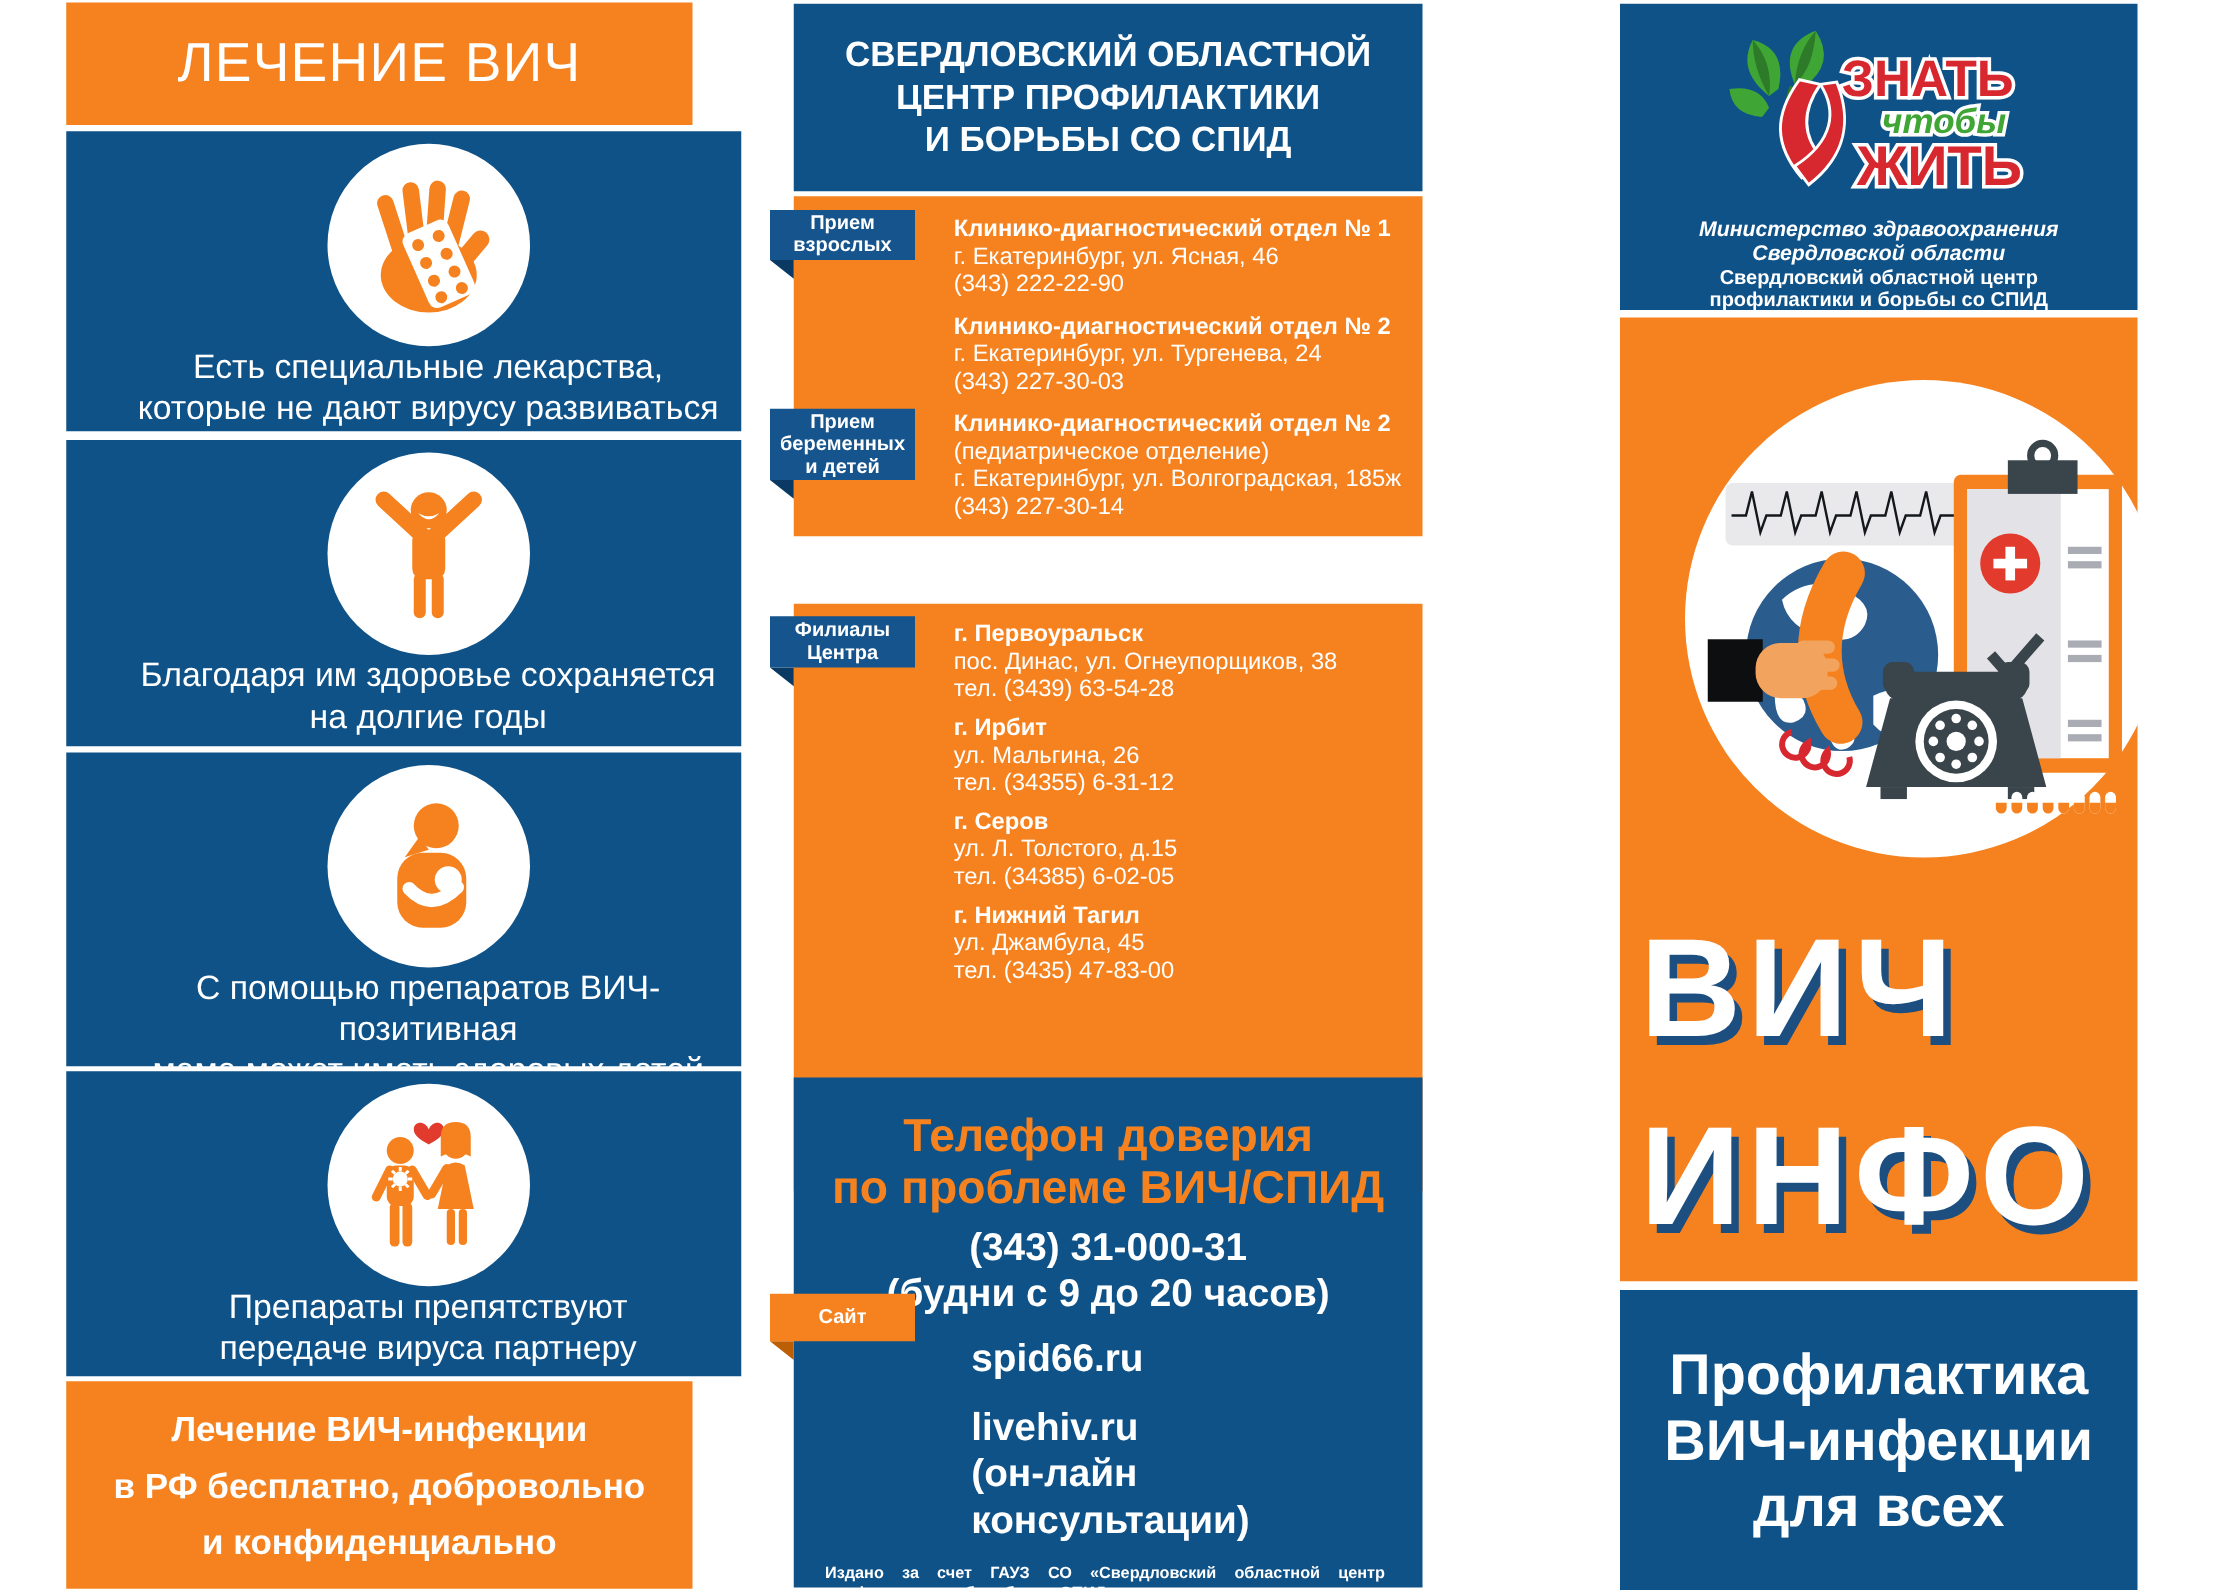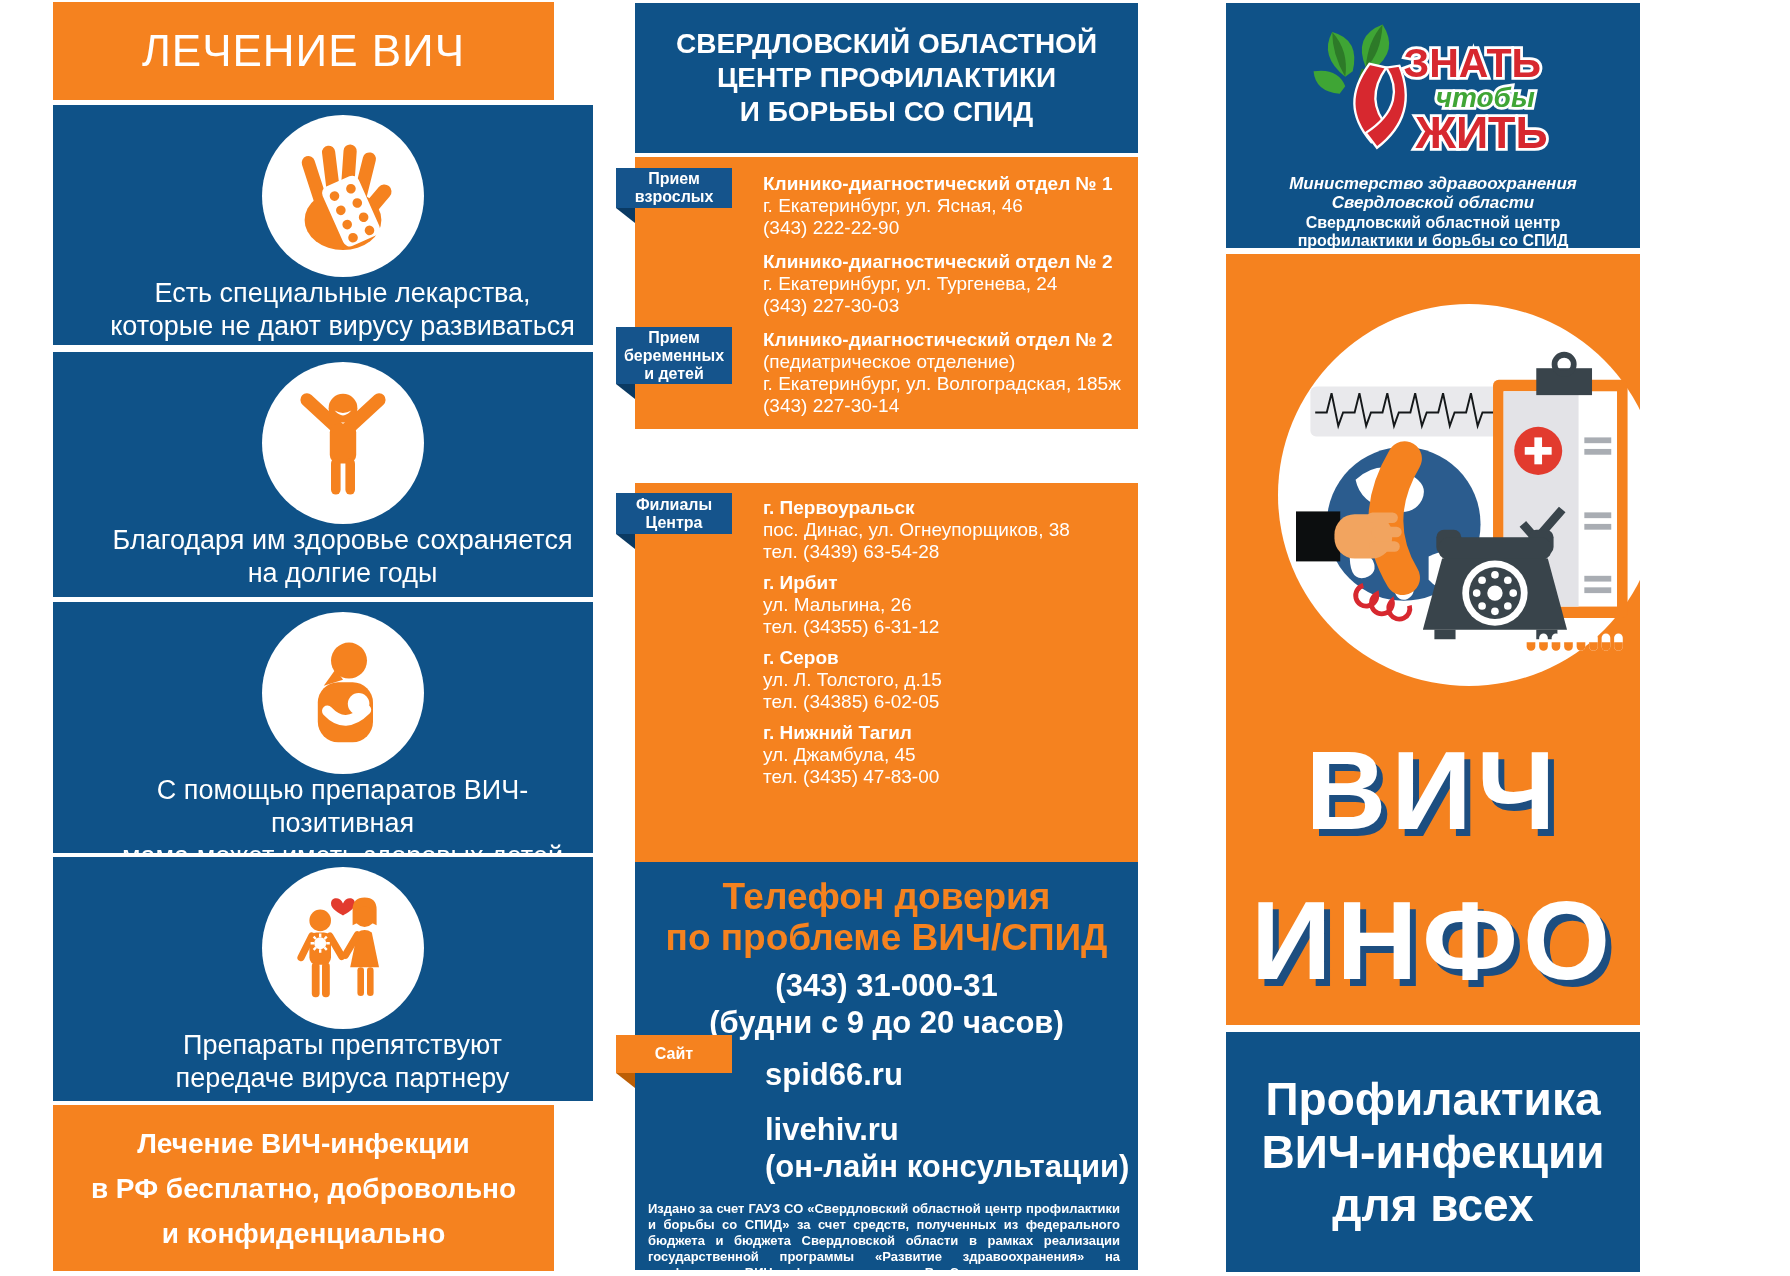--- a/index.html
+++ b/index.html
@@ -1,21 +1,21 @@
 <!DOCTYPE html>
 <html><head>
 <meta charset="utf-8">
 <style>
   html,body{margin:0;padding:0;background:#ffffff;}
   .sheet{position:relative;width:1790px;height:1276px;background:#ffffff;
          font-family:"Liberation Sans",sans-serif;overflow:hidden;}
   .panel{position:absolute;top:0;height:1276px;}
   #left-panel{left:53px;width:501px;}
   #middle-panel{left:635px;width:503px;}
-  #right-panel{left:1226px;width:414px;}
+  #right-panel{left:1296px;width:414px;}
 
   
   .l-header{position:absolute;top:2px;left:0;width:100%;height:98px;background:#F5821F;
             display:flex;align-items:center;justify-content:center;color:#fff;
             font-weight:normal;font-size:44px;letter-spacing:1px;}
   .card{position:absolute;left:0;width:100%;background:#0F5288;display:flex;
         flex-direction:column;align-items:center;padding-left:39px;}
   #card-0{top:105px;height:240px;}
   #card-1{top:352px;height:245px;}
   #card-2{top:602px;height:251px;}
@@ -29,21 +29,21 @@
             display:flex;align-items:center;justify-content:center;text-align:center;
             color:#fff;font-weight:bold;font-size:28px;line-height:45px;white-space:pre-line;}
 
   
   .m-header{position:absolute;top:3px;left:0;width:100%;height:150px;background:#0F5288;
             display:flex;align-items:center;justify-content:center;color:#fff;
             font-weight:bold;font-size:28px;line-height:34px;text-align:center;white-space:pre-line;}
   .m-box{position:absolute;left:0;width:100%;background:#F5821F;box-sizing:border-box;color:#fff;}
   #m-box-a{top:157px;height:272px;padding:16px 6px 0 128px;}
   #m-box-b{top:483px;height:470px;padding:14px 6px 0 128px;}
-  #m-box-c{top:862px;height:408px;background:#0F5288;padding:0;}
+  #m-box-c{top:862px;height:408px;background:#0F5288;padding:12px;}
   .entry{font-size:19px;line-height:22px;margin-bottom:12px;}
   #m-box-b .entry{margin-bottom:9px;}
   .entry-name{font-weight:bold;}
   .entry-lines{white-space:pre-line;}
   .tab{position:absolute;left:-19px;width:116px;background:#15548C;color:#fff;z-index:2;
        font-weight:bold;font-size:16px;line-height:18px;display:flex;align-items:center;
        justify-content:center;text-align:center;white-space:pre-line;}
   #tab-adults{top:168px;height:40px;}
   #tab-pregnant{top:327px;height:57px;}
   #tab-branches{top:493px;height:41px;}
@@ -68,23 +68,23 @@
   .r-header{position:absolute;top:3px;left:0;width:100%;height:245px;background:#0F5288;}
   .logo-svg{position:absolute;top:16px;left:50%;transform:translateX(-50%);width:260px;height:140px;}
   .ministry{position:absolute;top:171px;left:0;width:100%;text-align:center;color:#fff;
             font-style:italic;font-weight:bold;font-size:17px;line-height:19px;white-space:pre-line;}
   .center-name{position:absolute;top:211px;left:0;width:100%;text-align:center;color:#fff;
                font-weight:bold;font-size:16px;line-height:18px;white-space:pre-line;}
   .r-orange{position:absolute;top:254px;left:0;width:100%;height:771px;background:#F5821F;}
   .art-circle{position:absolute;left:52px;top:50px;width:382px;height:382px;border-radius:50%;
               background:#fff;}
   .art-circle svg{position:absolute;left:18px;top:26px;width:346px;height:334px;}
-  .big-title{position:absolute;top:462px;left:0;width:100%;text-align:center;color:#fff;
+  .big-title{position:absolute;top:462px;left:0;width:100%;text-align:left;color:#fff;
              font-weight:bold;font-size:112px;line-height:150px;letter-spacing:5px;
-             white-space:pre-line;text-shadow:6px 7px 0 #1D4E80;}
+             white-space:pre-line;text-shadow:6px 7px 0 #1D4E80;padding-left:16px;}
   .r-footer{position:absolute;top:1032px;left:0;width:100%;height:240px;background:#0F5288;
             display:flex;align-items:center;justify-content:center;text-align:center;color:#fff;
             font-weight:bold;font-size:46px;line-height:53px;white-space:pre-line;}
 </style>
 </head>
 <body>
 
 <div class="sheet">
 
   <div class="panel" id="left-panel">

